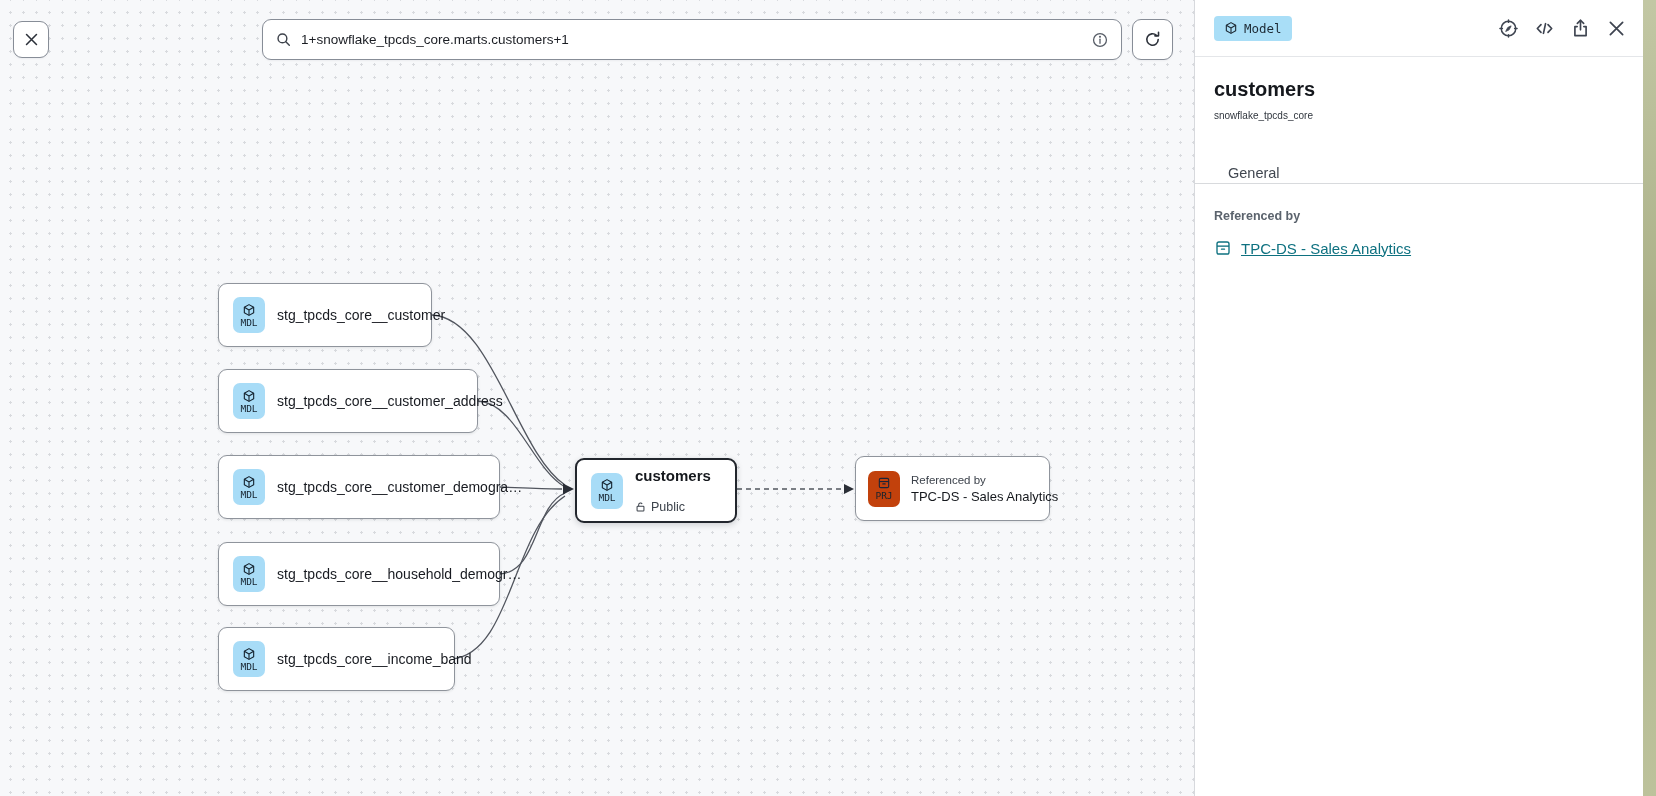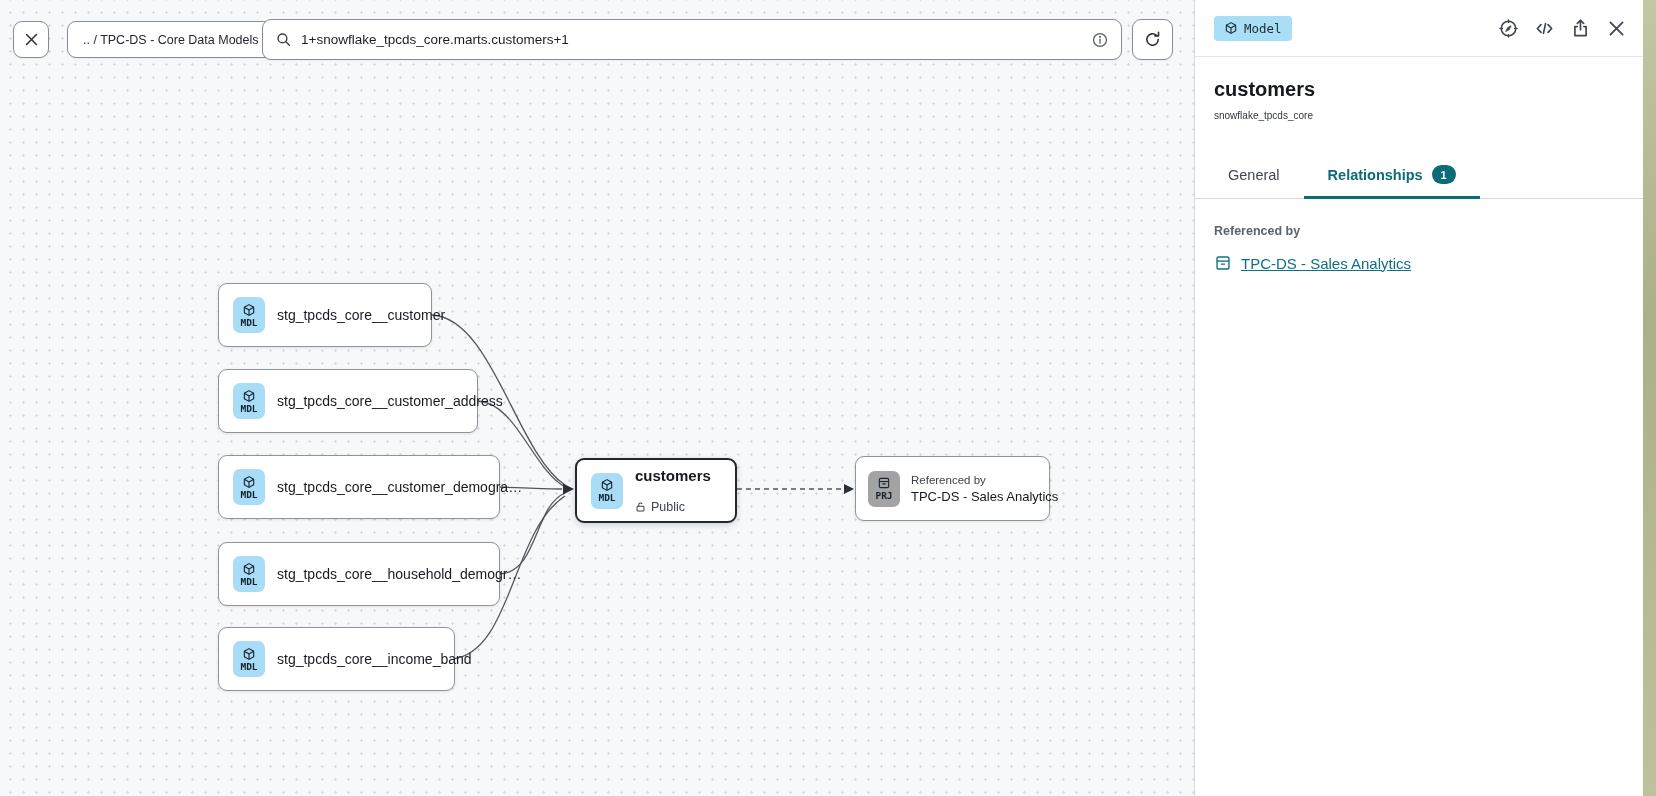--- a/index.html
+++ b/index.html
@@ -47,23 +47,23 @@
     position:absolute; background:#fff; border:1px solid #8f949c; border-radius:9px;
     display:flex; align-items:center; padding:0 14px; gap:12px; cursor:pointer;
     box-shadow:0 1px 3px rgba(22,26,33,.10);
   }
   .node-selected { border:2px solid #22262d; box-shadow:0 2px 6px rgba(22,26,33,.18); }
   .res-badge {
     width:32px; height:36px; border-radius:7px; flex:0 0 auto;
     display:flex; flex-direction:column; align-items:center; justify-content:center;
     color:#15232f;
   }
-  .res-badge .tag { font-family:"DejaVu Sans Mono", monospace; font-size:9.5px; font-weight:700; line-height:1; margin-top:1px;text-align:right; }
+  .res-badge .tag { font-family:"DejaVu Sans Mono", monospace; font-size:9.5px; font-weight:400; line-height:1; margin-top:1px;text-align:right; }
   .badge-mdl { background:#a8dcf7; }
-  .badge-prj { background:#a3a3a3; }
+  .badge-prj { background:#c2410c; }
   .node-label { font-size:14px; color:#171a20; white-space:nowrap; }
   .node-title { font-size:15px; font-weight:700; color:#15181d; }
   .node-sub { display:flex; align-items:center; gap:5px; font-size:12.5px; color:#3c424b; margin-top:16px; }
   .node-col { display:flex; flex-direction:column; justify-content:center; }
   .node-ref-small { font-size:11.5px; color:#3c424b; margin-bottom:3px; }
   .node-ref-label { font-size:13px; color:#15181d; white-space:nowrap; }
 
   
   .panel {
     position:absolute; left:1194px; top:0; width:449px; height:796px;
@@ -81,21 +81,21 @@
   .panel-actions { margin-left:auto; display:flex; align-items:center; gap:15px; color:#3e4450; }
   .panel-actions .icon { cursor:pointer; }
 
   .panel-titleblock { padding:21px 20px 0 19px; }
   .panel-title { font-size:20px; font-weight:700; color:#15181d; }
   .panel-subtitle { font-size:10px; color:#30363e; margin-top:9px; }
 
   .tabs { display:flex; margin-top:31px; border-bottom:1px solid #d8dadd; padding-left:9px; }
   .tab {
     display:flex; align-items:center; justify-content:center; gap:9px;
-    padding:13px 24px 12px; font-size:14.5px; color:#414750; cursor:pointer;
+    padding:13px 24px 0; font-size:14.5px; color:#414750; cursor:pointer;
     border-bottom:3.5px solid transparent; margin-bottom:-1px;
   }
   .tab-active { color:#0b6b77; font-weight:700; border-bottom-color:#0b6b77; }
   .tab-count {
     background:#0b6b77; color:#fff; font-size:11px; font-weight:700;
     min-width:24px; height:19px; border-radius:10px;
     display:inline-flex; align-items:center; justify-content:center; padding:0 7px;
   }
   .panel-content { padding:25px 20px 0 19px; }
   .ref-caption { font-size:12.5px; font-weight:600; color:#5b636d; }
@@ -129,23 +129,20 @@
     </svg>
 
     <div class="tbtn" style="left:13px; top:21px; width:36px; height:37px;">
       <span class="icon">
         <svg width="17" height="17" viewBox="0 0 24 24" fill="none" stroke="#2c313a" stroke-width="2.2" stroke-linecap="round">
             <path d="M5 5l14 14M19 5L5 19"></path>
           </svg>
       </span>
     </div>
 
-    <div class="breadcrumb-chip">
-      <span>.. / TPC-DS - Core Data Models</span>
-    </div>
 
     <div class="searchbar">
       <span class="icon">
         <svg width="17" height="17" viewBox="0 0 24 24" fill="none" stroke="#3c414a" stroke-width="2" stroke-linecap="round">
             <circle cx="10.5" cy="10.5" r="6.2"></circle>
             <line x1="15.3" y1="15.3" x2="20.2" y2="20.2"></line>
           </svg>
       </span>
       <input type="text" value="1+snowflake_tpcds_core.marts.customers+1" style="">
       <span class="icon">
@@ -321,24 +318,20 @@
 
     <div class="panel-titleblock">
       <div class="panel-title">customers</div>
       <div class="panel-subtitle">snowflake_tpcds_core</div>
     </div>
 
     <div class="tabs">
       <div class="tab">
         <span>General</span>
       </div>
-      <div class="tab tab-active">
-        <span>Relationships</span>
-        <span class="tab-count">1</span>
-      </div>
     </div>
 
     <div class="panel-content">
       <div class="ref-caption">Referenced by</div>
       <div class="ref-linkrow">
         <span class="icon">
           <svg width="18" height="18" viewBox="0 0 24 24" fill="none" stroke="#0e7180" stroke-width="1.8" stroke-linejoin="round">
               <rect x="4" y="4" width="16" height="16" rx="2.5"></rect>
               <line x1="4" y1="9.5" x2="20" y2="9.5"></line>
               <line x1="10" y1="13.5" x2="14" y2="13.5" stroke-linecap="round"></line>

